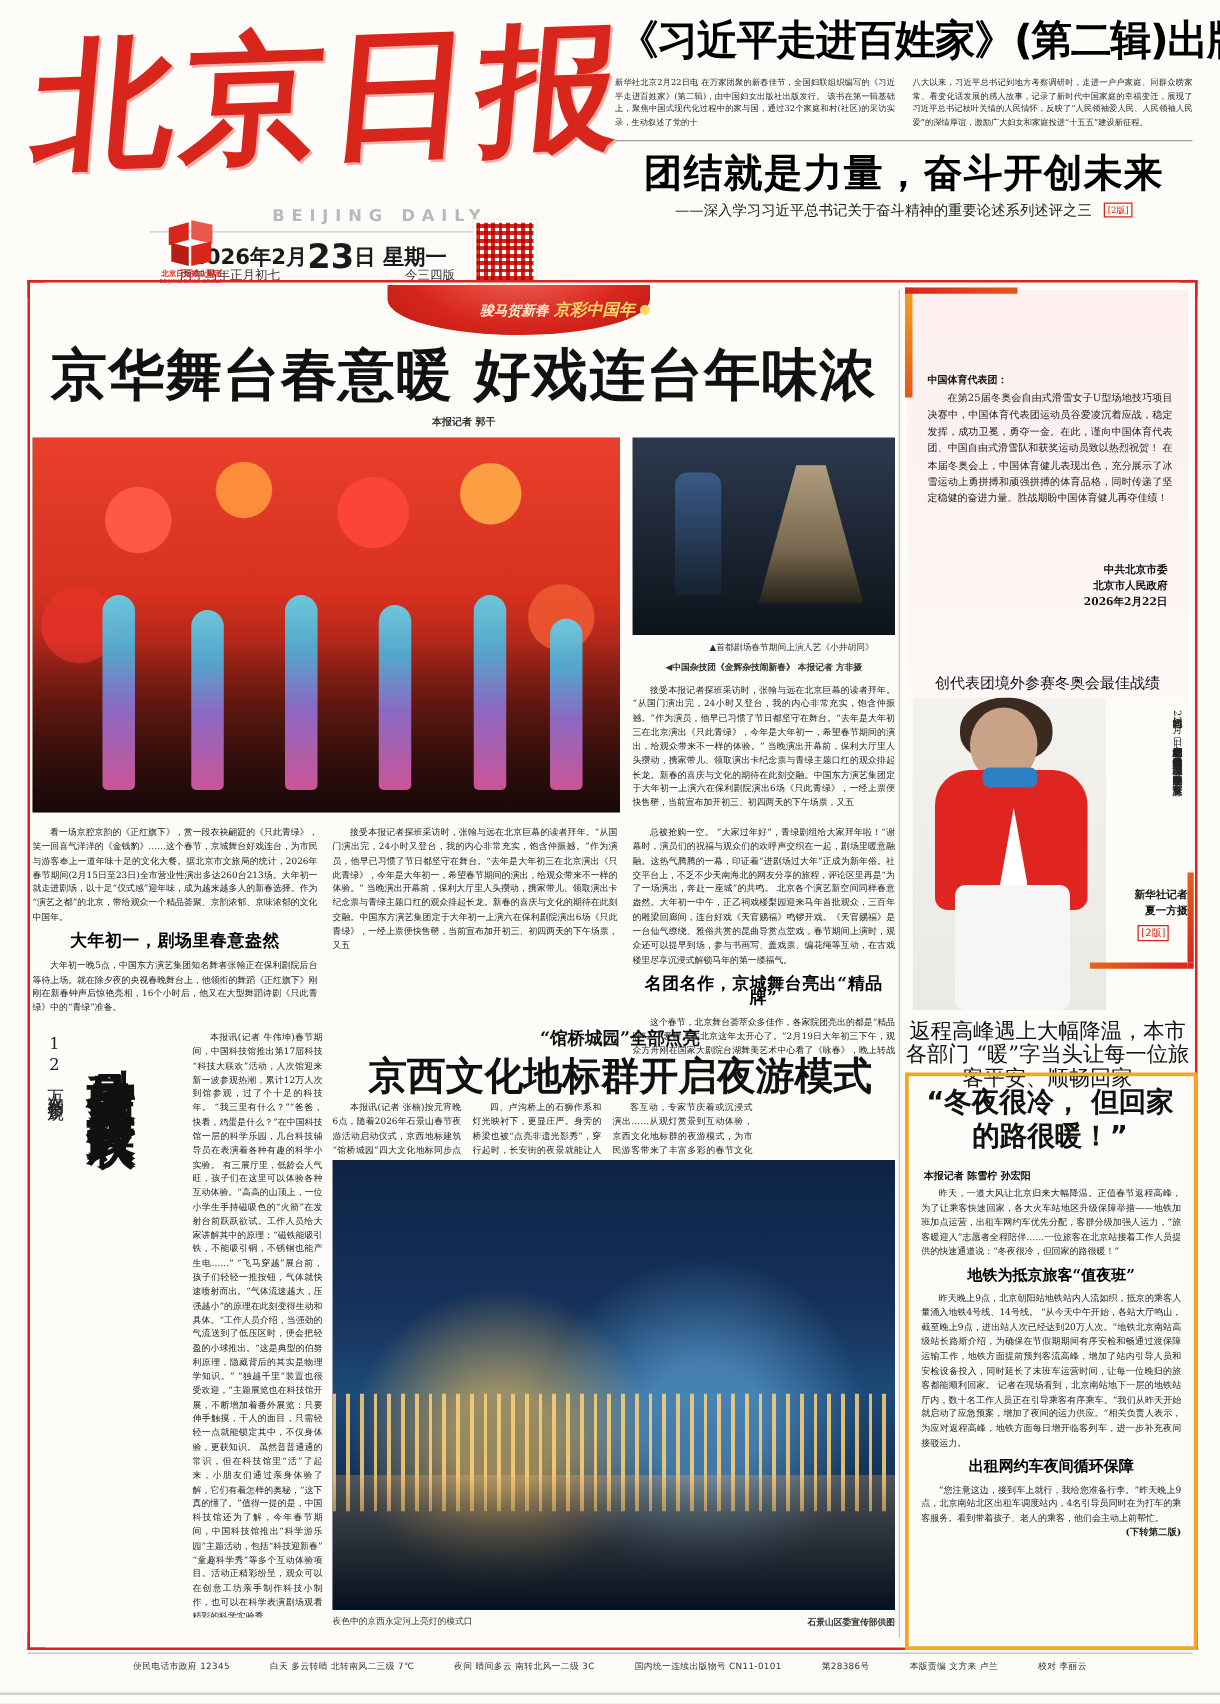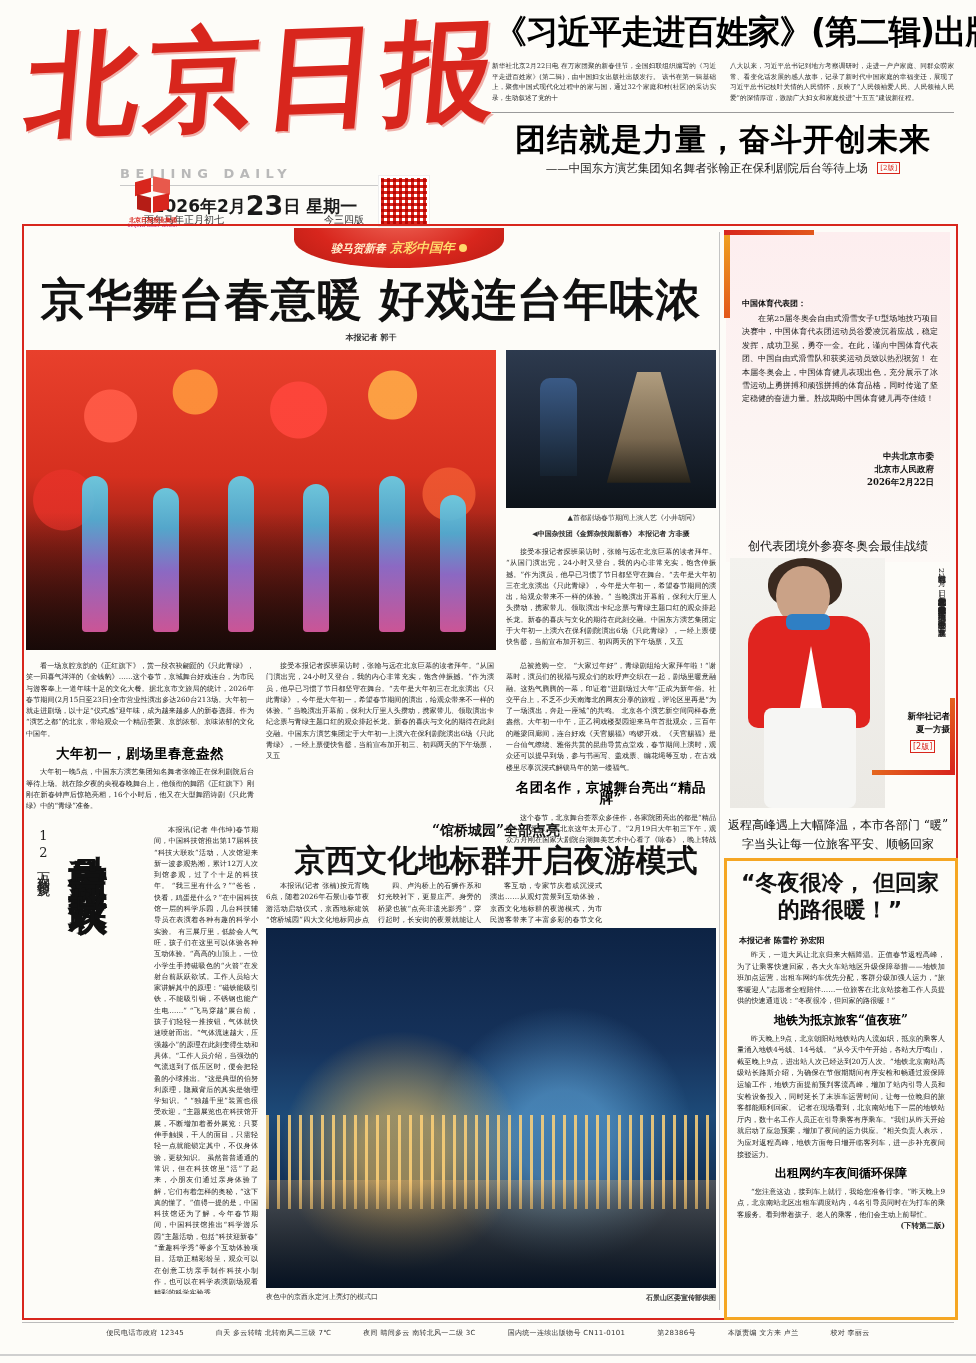--- a/index.html
+++ b/index.html
@@ -10,21 +10,21 @@
 
   
   .masthead{position:absolute;left:0;top:0;width:976px;height:222px;}
   .mast-left{position:absolute;left:28px;top:8px;width:455px;height:215px;}
   .mast-title{position:absolute;left:0;top:6px;width:455px;height:140px;
       font-family:"DejaVu Serif","Liberation Serif",serif;
       font-size:112px;line-height:128px;font-weight:700;color:#d8261d;
       letter-spacing:6px;text-align:center;
       transform:skewX(-7deg) rotate(-2deg);
       text-shadow:2px 2px 0 rgba(216,38,29,.35);white-space:nowrap;}
-  .mast-en{position:absolute;left:92px;top:158px;width:270px;text-align:left;
+  .mast-en{position:absolute;left:92px;top:158px;width:270px;text-align:right;
       font-size:13px;letter-spacing:5.5px;color:#b9b9b9;font-weight:700;}
   .mast-rule{position:absolute;left:92px;top:177px;width:270px;height:1px;background:#c9c9c9;}
   .mast-date{position:absolute;left:92px;top:182px;width:270px;text-align:center;
       font-size:17px;color:#1a1a1a;font-weight:700;white-space:nowrap;
       font-family:"DejaVu Sans","Liberation Sans",sans-serif;}
   .mast-date .big{font-size:27px;vertical-align:-3px;font-weight:700;}
   .mast-sub{position:absolute;left:66px;top:205px;width:320px;display:flex;
       justify-content:space-around;font-size:10px;color:#333;white-space:nowrap;}
   .mast-sub span{font-family:"DejaVu Serif","Liberation Serif",serif;}
 
@@ -72,24 +72,24 @@
   .frame .c2{right:-2px;top:-2px;border-left:none;border-bottom:none;}
   .frame .c3{left:-2px;bottom:-2px;border-right:none;border-top:none;}
   .frame .c4{right:-2px;bottom:-2px;border-left:none;border-top:none;}
 
   
   .main-col{position:absolute;left:26px;top:228px;width:690px;height:1084px;}
   .side-col{position:absolute;left:724px;top:228px;width:228px;height:1084px;}
   .vdiv{position:absolute;left:719px;top:232px;width:1px;height:1078px;background:#c4c4c4;}
 
   
-  .ribbon{position:absolute;left:268px;top:0px;width:210px;height:40px;
+  .ribbon{position:absolute;left:284px;top:0px;width:210px;height:40px;
       background:radial-gradient(ellipse at 50% -40%, #f06a5b 0%, #d8261d 60%, #b71c13 100%);
       border-radius:0 0 70% 70%/0 0 100% 100%;
-      display:flex;align-items:center;justify-content:center;gap:4px;}
+      display:flex;align-items:center;justify-content:flex-end;gap:4px;}
   .ribbon .r1{font-size:11px;color:#ffe9c8;font-family:"DejaVu Serif","Liberation Serif",serif;
       font-weight:700;font-style:italic;}
   .ribbon .r3{font-size:13px;color:#ffd96b;font-weight:700;font-style:italic;
       font-family:Liberation Serif, serif;}
   .ribbon .dot{width:8px;height:8px;border-radius:50%;background:#ffd96b;display:inline-block;}
 
   .hl-main{position:absolute;left:0;top:45px;width:690px;text-align:center;
       font-size:45px;font-weight:700;color:#111;letter-spacing:1px;line-height:54px;
       white-space:nowrap;}
   .byline{position:absolute;left:0;top:104px;width:690px;text-align:center;
@@ -158,21 +158,21 @@
   .ath-credit{position:absolute;left:150px;top:482px;width:76px;text-align:right;
       font-size:8.5px;font-weight:700;line-height:13px;color:#111;
       font-family:"DejaVu Serif","Liberation Serif",serif;}
   .ath-pg{position:absolute;left:186px;top:512px;font-size:8px;color:#d8261d;
       border:1px solid #d8261d;padding:0 2px;}
   .deco-L{position:absolute;left:148px;top:470px;width:78px;height:72px;
       border-right:5px solid;border-bottom:5px solid;
       border-image:linear-gradient(135deg,#f0a31f,#d8261d) 1;}
 
   .side-kicker{position:absolute;left:0;top:588px;width:228px;text-align:center;
-      font-size:12px;line-height:19px;color:#111;
+      font-size:17px;line-height:19px;color:#111;
       font-family:"DejaVu Serif","Liberation Serif",serif;}
 
   .ybox{position:absolute;left:0;top:630px;width:228px;height:456px;
       border:3px solid #f5a623;}
   .ybox-hl{position:absolute;left:6px;top:8px;width:214px;text-align:center;
       font-size:22px;font-weight:700;color:#111;line-height:27px;letter-spacing:0px;}
   .ybox-by{position:absolute;left:12px;top:74px;font-size:8px;font-weight:700;color:#111;}
   .ybox-body{position:absolute;left:10px;top:88px;width:208px;font-size:7.2px;
       line-height:11.6px;color:#1d1d1d;text-align:justify;
       font-family:"DejaVu Serif","Liberation Serif",serif;}
@@ -272,21 +272,21 @@
     <div class="mast-right">
       <div class="lead1">《习近平走进百姓家》(第二辑)出版发行</div>
       <div class="lead1-body">
         <div class="col">新华社北京2月22日电 在万家团聚的新春佳节，全国妇联组织编写的《习近平走进百姓家》(第二辑)，由中国妇女出版社出版发行。
 该书在第一辑基础上，聚焦中国式现代化过程中的家与国，通过32个家庭和村(社区)的采访实录，生动叙述了党的十</div>
         <div class="col">八大以来，习近平总书记到地方考察调研时，走进一户户家庭、同群众唠家常、看变化话发展的感人故事，记录了新时代中国家庭的幸福变迁，展现了习近平总书记枝叶关情的人民情怀，反映了“人民领袖爱人民、人民领袖人民爱”的深情厚谊，激励广大妇女和家庭投进“十五五”建设新征程。</div>
       </div>
       <div class="mast-hr"></div>
       <div class="lead2">团结就是力量，奋斗开创未来</div>
       <div class="lead2-sub">
-        <span>——中国东方演艺集团知名舞者张翰正在保利剧院后台等待上场</span>
+        <span>——深入学习习近平总书记关于奋斗精神的重要论述系列述评之三</span>
         <span class="pageref">[2版]</span>
       </div>
     </div>
   </div>
 
   <div class="frame">
     <span class="corner c1"></span>
     <span class="corner c2"></span>
     <span class="corner c3"></span>
     <span class="corner c4"></span>

